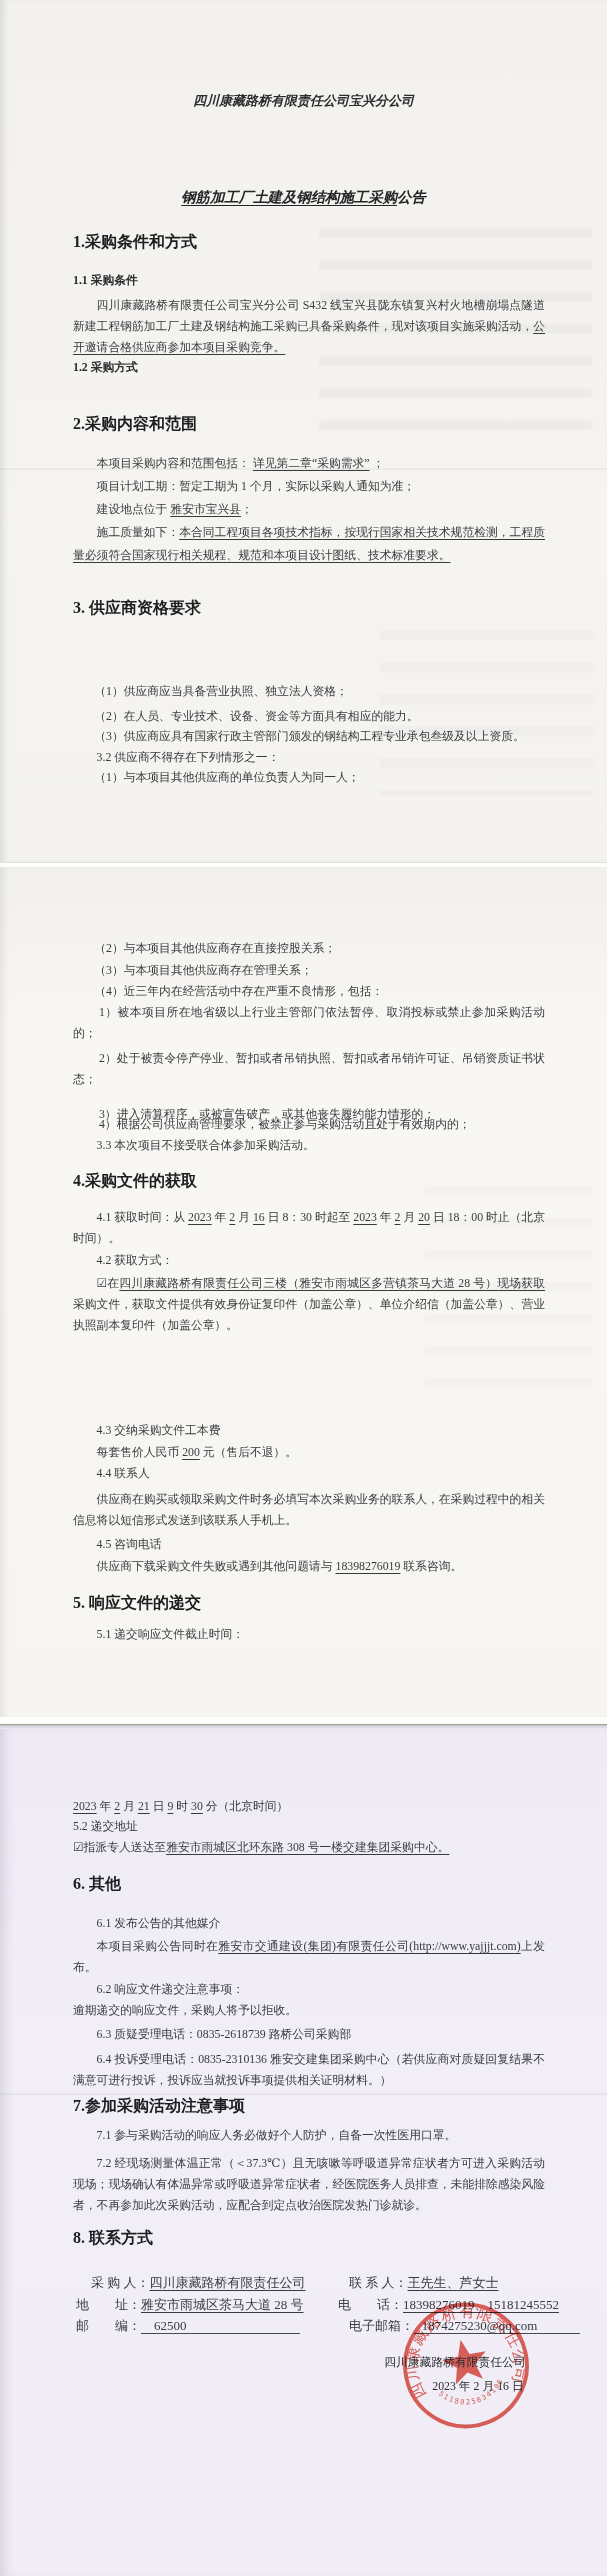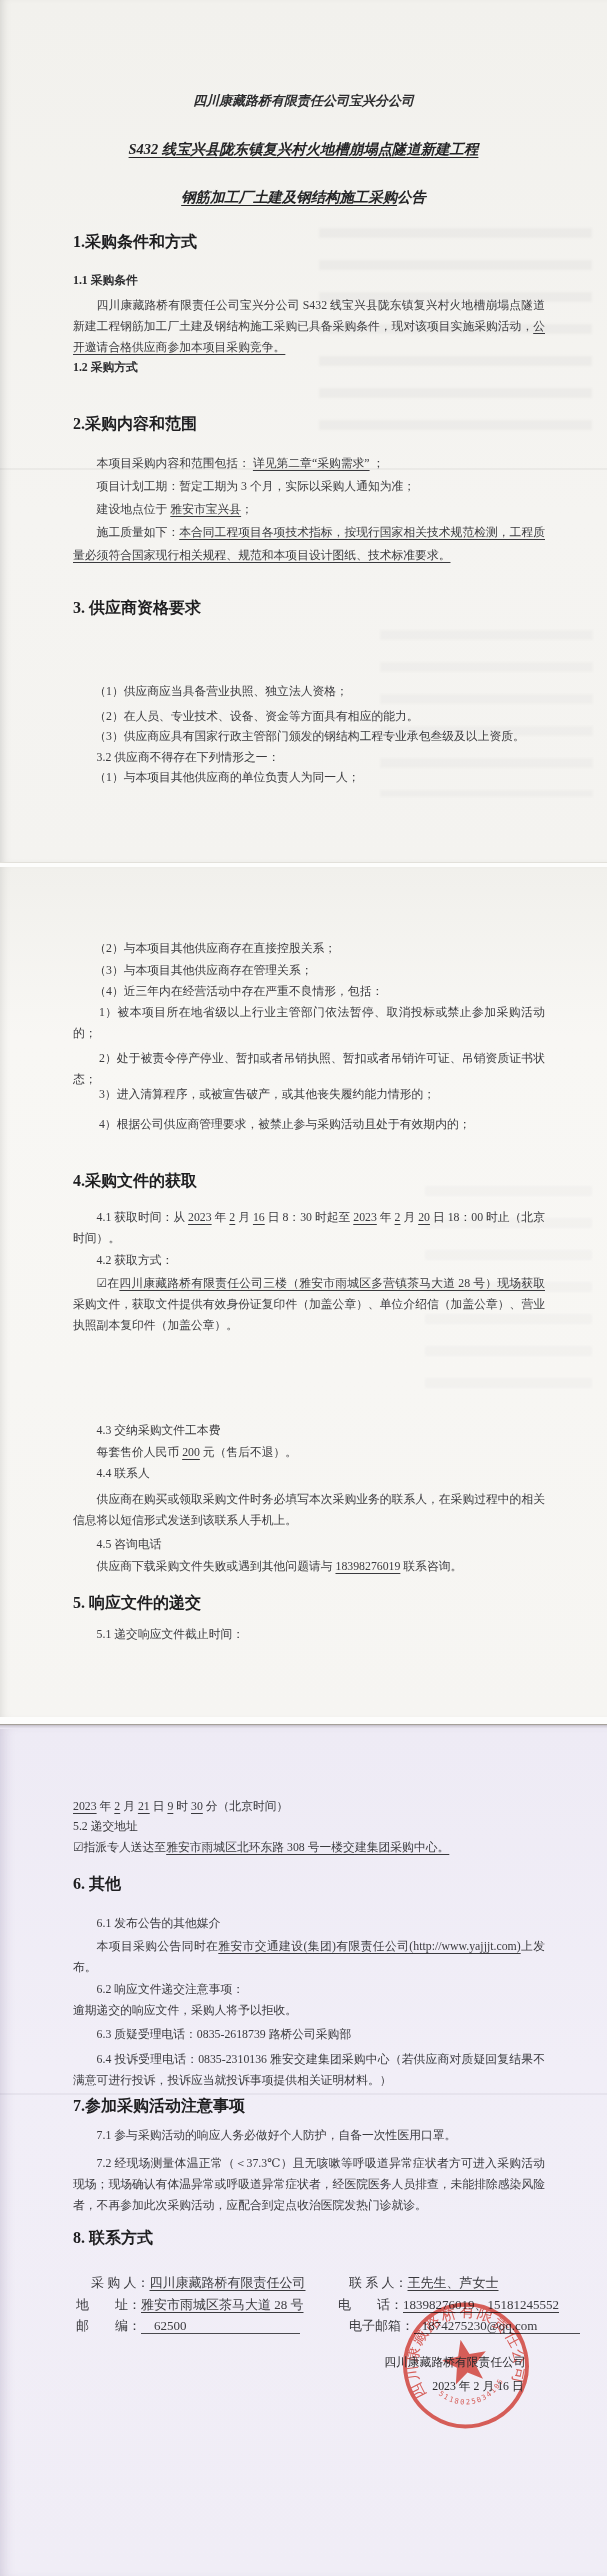--- a/index.html
+++ b/index.html
@@ -41,32 +41,31 @@
 <body>
 
 <div class="scan">
 
   <div class="page page1">
     <div class="ghost" style="left:319px;top:228px;width:273px;height:205px;"></div>
     <div class="ghost" style="left:380px;top:630px;width:213px;height:167px;opacity:.4;"></div>
     <div class="streak" style="top:468px;"></div>
 
     <div class="blk center t1" style="top:90px;">四川康藏路桥有限责任公司宝兴分公司</div>
-    <div class="blk center t2" style="top:139px;"><span class="u">S432 线宝兴县陇东镇复兴村火地槽崩塌点隧道新建工程</span></div>
     <div class="blk center t3" style="top:187px;"><span class="u">钢筋加工厂土建及钢结构施工采购</span><span>公告</span></div>
 
     <div class="blk h1" style="top:231px;">1.采购条件和方式</div>
     <div class="blk sub" style="top:270px;">1.1 采购条件</div>
     <div class="blk ind" style="top:295px;"><span>四川康藏路桥有限责任公司宝兴分公司 S432 线宝兴县陇东镇复兴村火地槽崩塌点隧道新建工程钢筋加工厂土建及钢结构施工采购已具备采购条件，现对该项目实施采购活动，</span><span class="u">公开邀请合格供应商参加本项目采购竞争。</span></div>
     <div class="blk sub" style="top:357px;">1.2 采购方式</div>
 
     <div class="blk h1" style="top:413px;">2.采购内容和范围</div>
     <div class="blk ind" style="top:452px;line-height:23px;">
       <span>本项目采购内容和范围包括： </span><span class="u">详见第二章“采购需求”</span><span> ；</span><br>
-      <span style="display:inline-block;text-indent:2em;">项目计划工期：暂定工期为 3 个月，实际以采购人通知为准；</span><br>
+      <span style="display:inline-block;text-indent:2em;">项目计划工期：暂定工期为 1 个月，实际以采购人通知为准；</span><br>
       <span style="display:inline-block;text-indent:2em;"><span>建设地点位于 </span><span class="u">雅安市宝兴县</span><span>；</span></span><br>
       <span style="display:inline;"><span style="display:inline-block;text-indent:2em;">施工质量如下：</span><span class="u">本合同工程项目各项技术指标，按现行国家相关技术规范检测，工程质量必须符合国家现行相关规程、规范和本项目设计图纸、技术标准要求。</span></span><br>
     </div>
 
     <div class="blk h1" style="top:597px;">3. 供应商资格要求</div>
     <div class="blk ind15" style="top:681px;">（1）供应商应当具备营业执照、独立法人资格；</div>
     <div class="blk ind15" style="top:706px;">（2）在人员、专业技术、设备、资金等方面具有相应的能力。</div>
     <div class="blk ind15" style="top:726px;">（3）供应商应具有国家行政主管部门颁发的钢结构工程专业承包叁级及以上资质。</div>
     <div class="blk ind" style="top:747px;">3.2 供应商不得存在下列情形之一：</div>
     <div class="blk ind15" style="top:767px;">（1）与本项目其他供应商的单位负责人为同一人；</div>
@@ -75,22 +74,23 @@
   <div class="gap1"></div>
 
   <div class="page page2">
     <div class="ghost" style="left:425px;top:319px;width:167px;height:213px;opacity:.35;"></div>
 
     <div class="blk ind15" style="top:71px;">（2）与本项目其他供应商存在直接控股关系；</div>
     <div class="blk ind15" style="top:93px;">（3）与本项目其他供应商存在管理关系；</div>
     <div class="blk ind15" style="top:114px;">（4）近三年内在经营活动中存在严重不良情形，包括：</div>
     <div class="blk ind22" style="top:135px;">1）被本项目所在地省级以上行业主管部门依法暂停、取消投标或禁止参加采购活动的；</div>
     <div class="blk ind22" style="top:181px;">2）处于被责令停产停业、暂扣或者吊销执照、暂扣或者吊销许可证、吊销资质证书状态；</div>
-    <div class="blk ind22" style="top:217px;">3）进入清算程序，或被宣告破产，或其他丧失履约能力情形的；</div>
+    <div class="blk ind22" style="top:237px;">3）进入清算程序，或被宣告破产，或其他丧失履约能力情形的；</div>
     <div class="blk ind22" style="top:247px;">4）根据公司供应商管理要求，被禁止参与采购活动且处于有效期内的；</div>
+    <div class="blk ind" style="top:268px;">3.3 本次项目不接受联合体参加采购活动。</div>
 
     <div class="blk h1" style="top:303px;">4.采购文件的获取</div>
     <div class="blk ind" style="top:340px;">
       <span>4.1 获取时间：从 </span><span class="u">2023</span><span> 年 </span><span class="u">2</span><span> 月 </span><span class="u">16</span><span> 日 8：30 时起至 </span><span class="u">2023</span><span> 年 </span><span class="u">2</span><span> 月 </span><span class="u">20</span><span> 日 18：00 时止（北京时间）。</span>
     </div>
     <div class="blk ind" style="top:383px;">4.2 获取方式：</div>
     <div class="blk ind" style="top:406px;"><span>☑在</span><span class="u">四川康藏路桥有限责任公司三楼（雅安市雨城区多营镇茶马大道 28 号）现场获取</span><span>采购文件，获取文件提供有效身份证复印件（加盖公章）、单位介绍信（加盖公章）、营业执照副本复印件（加盖公章）。</span></div>
     <div class="blk ind" style="top:553px;">4.3 交纳采购文件工本费</div>
     <div class="blk ind" style="top:575px;"><span>每套售价人民币 </span><span class="u">200</span><span> 元（售后不退）。</span></div>
     <div class="blk ind" style="top:596px;">4.4 联系人</div>

